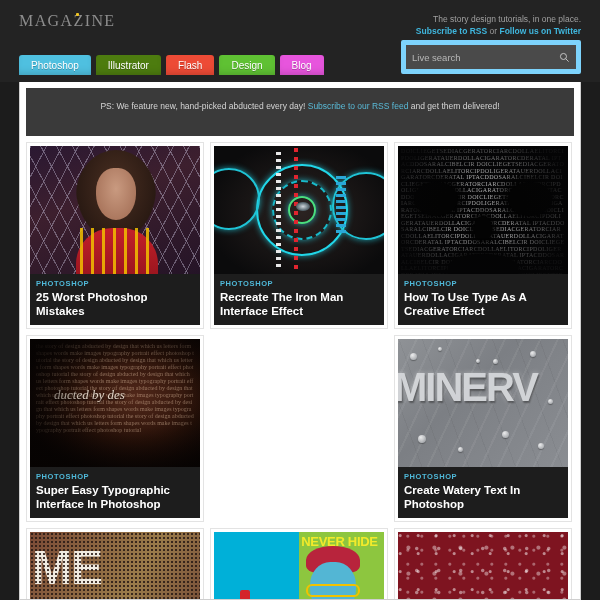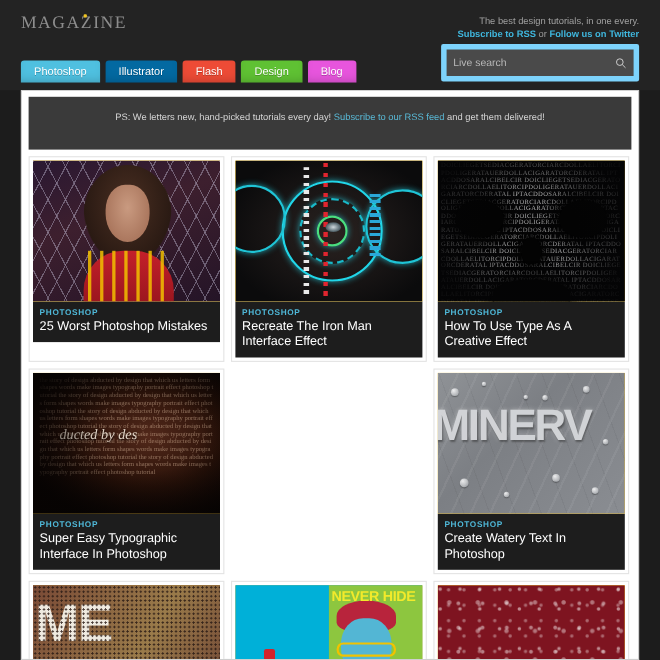--- a/index.html
+++ b/index.html
@@ -136,36 +136,36 @@
     background: #ffffff;
     border: 1px solid #e3e3e3;
     padding: 3px;
     position: relative;
     cursor: pointer;
   }
   .thumb {
     width: 170px; height: 128px;
     position: relative;
     overflow: hidden;
-    background: #eab308;
+    background: #8b5cf6;
   }
   .meta {
     background: #1d1d1d;
     padding: 5px 6px 7px 6px;
   }
   .cat {
     font-size: 7.5px;
     font-weight: bold;
     color: #4fb8d8;
     letter-spacing: .6px;
     margin-bottom: 2px;
   }
   .title {
     font-size: 11.5px;
-    font-weight: normal;
+    font-weight: bold;
     color: #ffffff;
     line-height: 1.22;
   }
   .card.blank .thumb, .card.blank .meta { background: #ffffff; }
   .card.blank { border-color: #ffffff; }
 
   
   .art { position: absolute; inset: 0; }
 
   
@@ -363,31 +363,31 @@
 <body>
 
 <div id="header">
 
   <div id="logo">
     <span class="dot"></span>
     <span class="word2">MAGAZINE</span>
   </div>
 
   <div id="tagline">
-    <span class="t1">The best design tutorials, in one every.</span>
+    <span class="t1">The story design tutorials, in one place.</span>
     <span class="t2">
       <a href="#">Subscribe to RSS</a><span> or </span><a href="#">Follow us on Twitter</a>
     </span>
   </div>
 
   <div id="tabs">
       <div class="tab" style="background: rgb(79, 192, 224);">
         <span>Photoshop</span>
       </div>
-      <div class="tab" style="background: #0369a1;">
+      <div class="tab" style="background: #4d7c0f;">
         <span>Illustrator</span>
       </div>
       <div class="tab" style="background: rgb(237, 75, 54);">
         <span>Flash</span>
       </div>
       <div class="tab" style="background: rgb(95, 193, 51);">
         <span>Design</span>
       </div>
       <div class="tab" style="background: rgb(231, 85, 221);">
         <span>Blog</span>
@@ -400,21 +400,21 @@
       <circle cx="6.5" cy="6.5" r="4.4" fill="none" stroke="#cfcfcf" stroke-width="1.3"></circle>
       <line x1="9.8" y1="9.8" x2="14" y2="14" stroke="#cfcfcf" stroke-width="1.3"></line>
     </svg>
   </div>
 </div>
 
 <div id="page">
 
   <div id="promo">
     <div class="sub">
-      <span>PS: We letters new, hand-picked tutorials every day! </span><a href="#">Subscribe to our RSS feed</a><span> and get them delivered!</span>
+      <span>PS: We feature new, hand-picked abducted every day! </span><a href="#">Subscribe to our RSS feed</a><span> and get them delivered!</span>
     </div>
   </div>
 
   <div id="grid">
       <div class="card">
         <div class="thumb">
           <div class="art art-girl">
             <div class="net"></div>
             <div class="hair"></div>
             <div class="face"></div>

